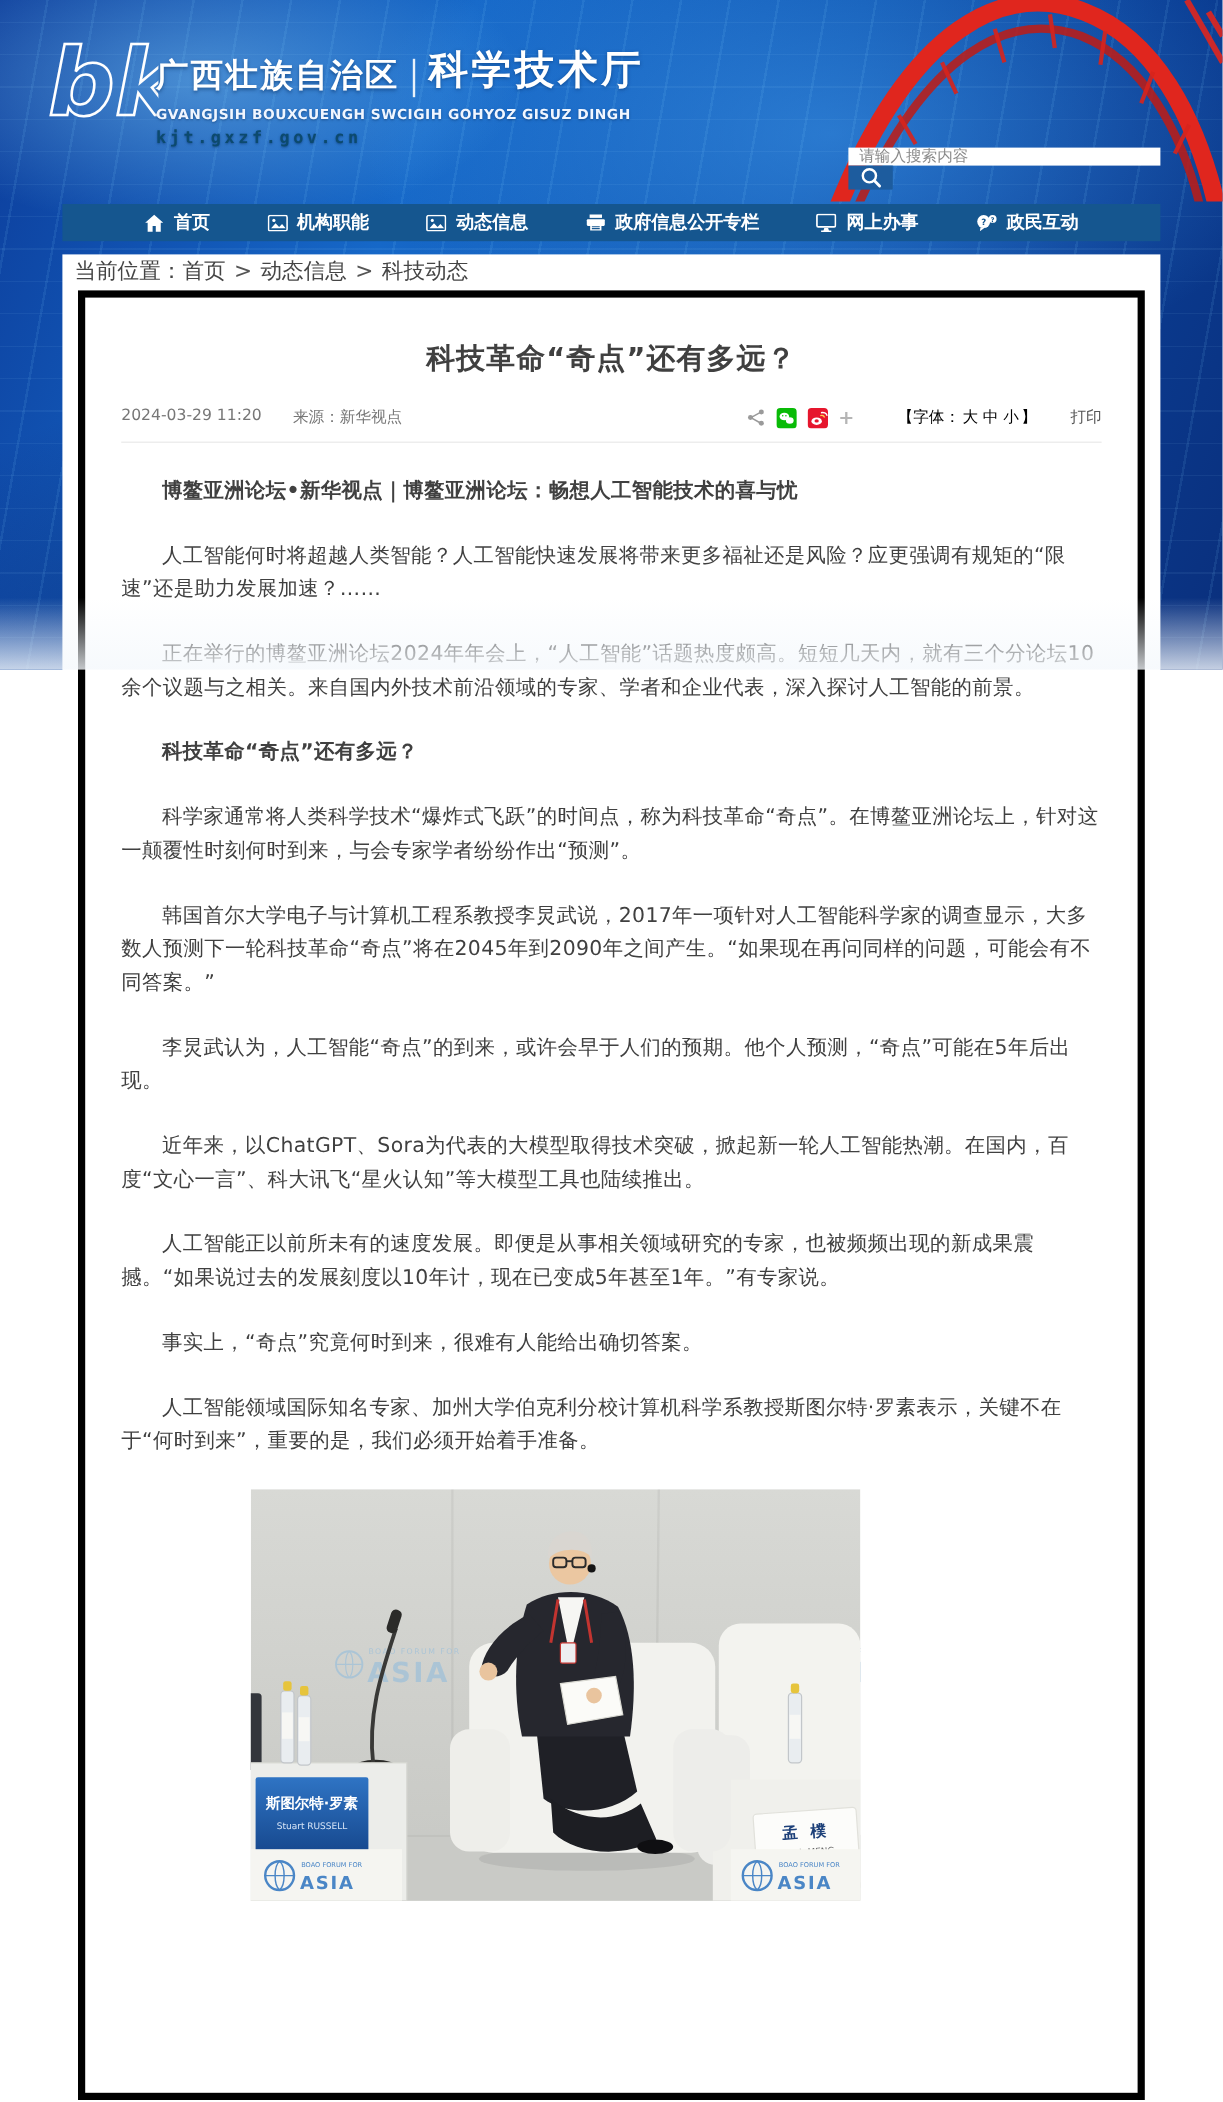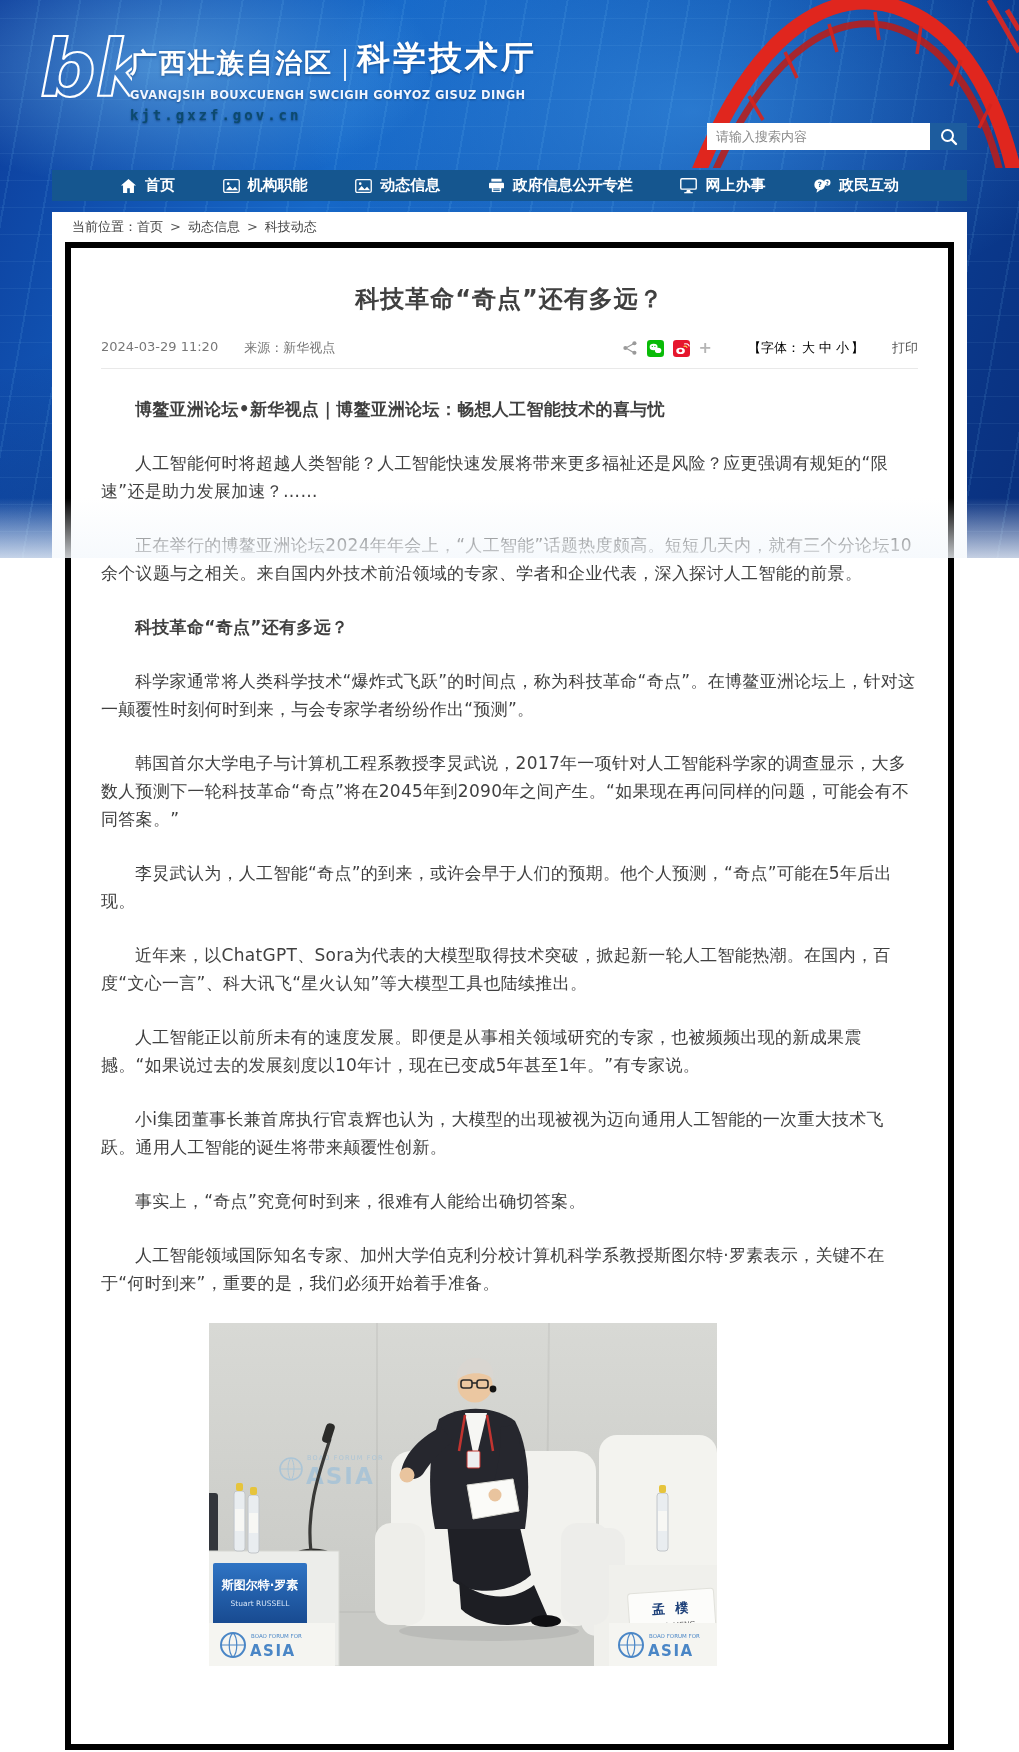--- a/index.html
+++ b/index.html
@@ -30,37 +30,37 @@
   .titles { position:absolute; left:130px; top:36px; color:#fff; }
   .title-row { display:flex; align-items:flex-end; text-shadow:0 1px 3px rgba(0,40,90,.5); }
   .region { font-size:27px; font-weight:bold; letter-spacing:2px; }
   .tdivider { width:2px; height:32px; background:rgba(255,255,255,.9); margin:0 11px; }
   .dept { font-size:33px; font-weight:bold; letter-spacing:3px; }
   .zhuang { margin-top:7px; font-size:11.5px; font-weight:bold; letter-spacing:.4px; color:#f0f6ff;
             text-shadow:0 1px 2px rgba(0,40,90,.55); }
   .url { margin-top:5px; font-family:"DejaVu Sans Mono","Liberation Mono",monospace; font-size:14px;
          font-weight:bold; letter-spacing:3px; color:#0c4a6e; text-shadow:0 1px 2px rgba(0,40,90,.55); }
 
-  .search-bar { position:absolute; top:123px; left:707px; width:260px; height:27px; display:flex; }
+  .search-bar { position:absolute; top:123px; left:707px; width:260px; height:27px; display:flex;flex-direction:column; }
   .search-input { flex:1; border:none; padding:0 9px; font-size:13px; color:#333; outline:none;
                   background:#fff; font-family:inherit; min-width:0; }
   .search-input::placeholder { color:#8a8a8a; }
   .search-btn { width:37px; border:none; background:#1d5c9e; cursor:pointer; display:flex;
                 align-items:center; justify-content:center; padding:0; }
 
   
   .navbar { position:absolute; top:170px; left:52px; width:915px; height:31px; background:#15568f;
             display:flex; align-items:center; justify-content:space-between; padding:0 68px; }
   .nav-item { display:flex; align-items:center; gap:8px; color:#fff; font-size:15px; font-weight:bold;
               cursor:pointer; text-decoration:none; white-space:nowrap; }
   .nav-icon { display:flex; align-items:center; }
 
   
   .content-area { position:absolute; top:212px; left:52px; width:915px; height:1540px; background:#fff; }
-  .breadcrumb { height:30px; line-height:30px; padding-left:20px; font-size:13px; color:#454545; }
+  .breadcrumb { height:30px; line-height:30px; padding-left:10px; font-size:18px; color:#454545; }
   .breadcrumb a { color:#454545; text-decoration:none; cursor:pointer; }
   .breadcrumb .sep { margin:0 7px; color:#555; }
 
   .article-box { margin:0 13px; width:889px; height:1508px; border:6px solid #000000; background:#fff;
                  padding:0 30px; }
   .article-title { margin:36px 0 0; text-align:center; font-size:24px; line-height:31px; color:#404040;
                    font-weight:bold; letter-spacing:1px; }
   .meta { display:flex; justify-content:space-between; align-items:flex-end; margin-top:24px;
           font-size:13px; color:#777; }
   .meta-left { display:flex; gap:26px; }
@@ -247,21 +247,20 @@
       <div class="body">
         <p class="bold">博鳌亚洲论坛•新华视点｜博鳌亚洲论坛：畅想人工智能技术的喜与忧</p>
         <p>人工智能何时将超越人类智能？人工智能快速发展将带来更多福祉还是风险？应更强调有规矩的“限速”还是助力发展加速？……</p>
         <p>正在举行的博鳌亚洲论坛2024年年会上，“人工智能”话题热度颇高。短短几天内，就有三个分论坛10余个议题与之相关。来自国内外技术前沿领域的专家、学者和企业代表，深入探讨人工智能的前景。</p>
         <p class="bold">科技革命“奇点”还有多远？</p>
         <p>科学家通常将人类科学技术“爆炸式飞跃”的时间点，称为科技革命“奇点”。在博鳌亚洲论坛上，针对这一颠覆性时刻何时到来，与会专家学者纷纷作出“预测”。</p>
         <p>韩国首尔大学电子与计算机工程系教授李炅武说，2017年一项针对人工智能科学家的调查显示，大多数人预测下一轮科技革命“奇点”将在2045年到2090年之间产生。“如果现在再问同样的问题，可能会有不同答案。”</p>
         <p>李炅武认为，人工智能“奇点”的到来，或许会早于人们的预期。他个人预测，“奇点”可能在5年后出现。</p>
         <p>近年来，以ChatGPT、Sora为代表的大模型取得技术突破，掀起新一轮人工智能热潮。在国内，百度“文心一言”、科大讯飞“星火认知”等大模型工具也陆续推出。</p>
         <p>人工智能正以前所未有的速度发展。即便是从事相关领域研究的专家，也被频频出现的新成果震撼。“如果说过去的发展刻度以10年计，现在已变成5年甚至1年。”有专家说。</p>
-        <p>小i集团董事长兼首席执行官袁辉也认为，大模型的出现被视为迈向通用人工智能的一次重大技术飞跃。通用人工智能的诞生将带来颠覆性创新。</p>
         <p>事实上，“奇点”究竟何时到来，很难有人能给出确切答案。</p>
         <p>人工智能领域国际知名专家、加州大学伯克利分校计算机科学系教授斯图尔特·罗素表示，关键不在于“何时到来”，重要的是，我们必须开始着手准备。</p>
 
         <div class="photo-wrap">
           <svg viewBox="0 0 508 343" width="508" height="343">
             <defs>
               <linearGradient id="bgG" x1="0" y1="0" x2="0" y2="1">
                 <stop offset="0" stop-color="#d8d9d5"></stop>
                   <stop offset="1" stop-color="#c6c7c3"></stop>
               </linearGradient>

